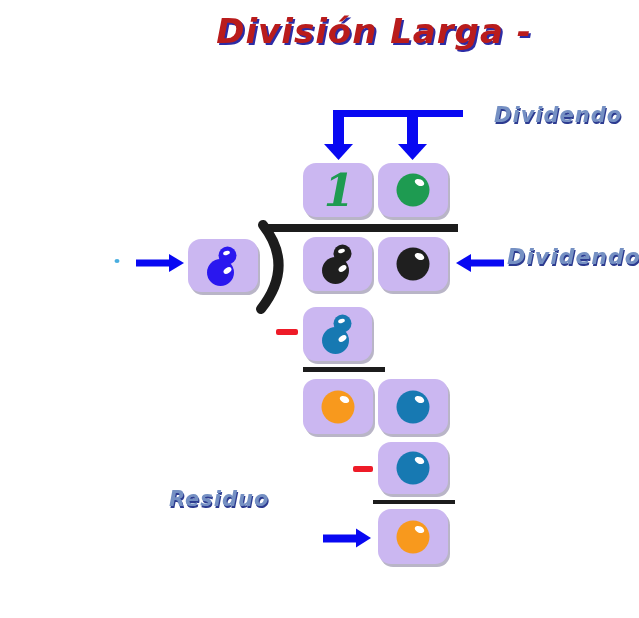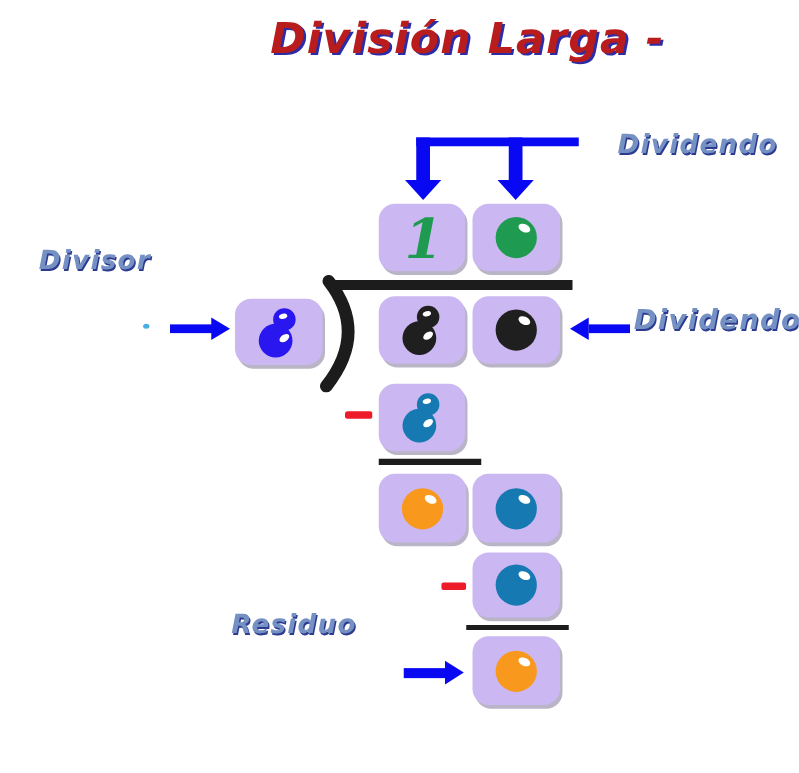--- a/index.html
+++ b/index.html
@@ -17,21 +17,21 @@
   
   .part-label{
     position:absolute;font-weight:bold;font-style:italic;font-size:21px;
     color:#7590c3;letter-spacing:1px;
     text-shadow:1px 2px 0 #2c3b90;
     white-space:nowrap;
   }
   #lbl-cociente{left:494px;top:103px;}
   #lbl-divisor{left:31px;top:196px;}
   #lbl-dividendo{left:507px;top:244px;font-size:22px;}
-  #lbl-residuo{left:169px;top:487px;margin-left:16px;}
+  #lbl-residuo{left:169px;top:487px;}
   
   .cell{
     position:absolute;background:#cbb7f1;border-radius:13px;
     box-shadow:2px 3px 0 rgba(100,90,130,.45);
     display:flex;align-items:center;justify-content:center;
   }
   .cell svg{width:44px;height:44px;display:block;}
   
   .bar{position:absolute;background:#1c1c1c;}
   #division-bar{left:262px;top:224px;width:196px;height:8px;}
@@ -42,21 +42,20 @@
 </head>
 <body>
 
 <div id="stage">
 
   <div id="title">
     <div>División Larga -</div>
   </div>
 
   <div class="part-label" id="lbl-cociente">Dividendo</div>
-  <div class="part-label" id="lbl-divisor">Divisor</div>
   <div class="part-label" id="lbl-dividendo">Dividendo</div>
   <div class="part-label" id="lbl-residuo">Residuo</div>
 
   <svg class="abs" style="left:318px;top:108px" width="160" height="55" viewBox="0 0 160 55" fill="#0808f2">
     <rect x="15" y="2" width="130" height="7"></rect>
     <rect x="15" y="2" width="11" height="34"></rect>
     <rect x="89" y="2" width="11" height="34"></rect>
     <polygon points="20.5,52 6,36 35,36"></polygon>
     <polygon points="94.5,52 80,36 109,36"></polygon>
   </svg>

